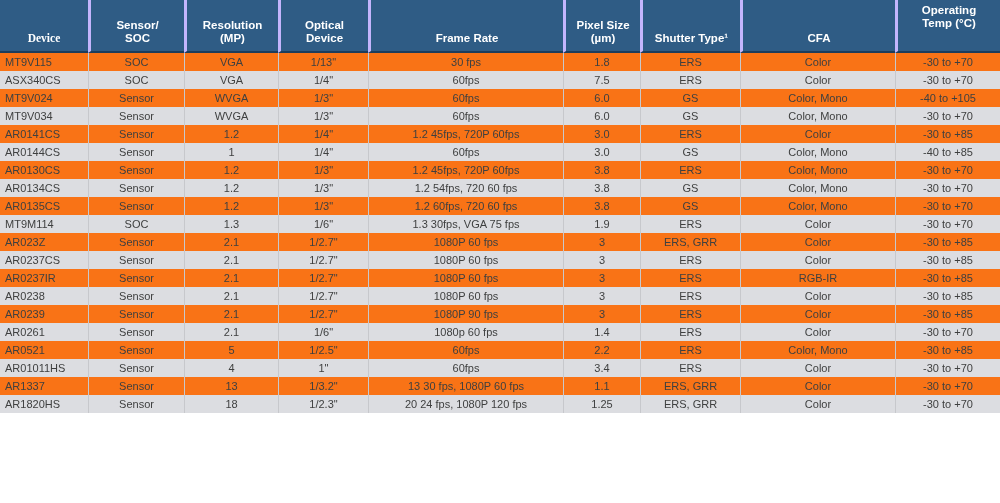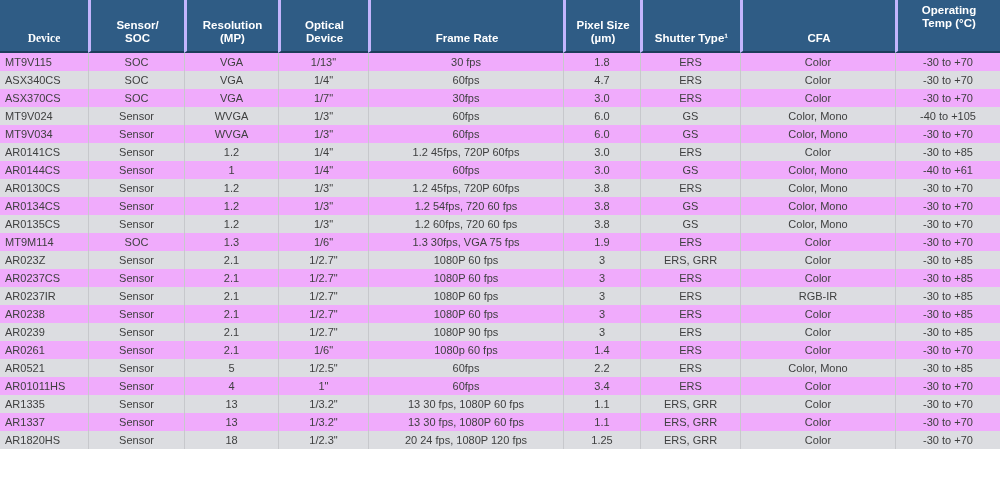--- a/index.html
+++ b/index.html
@@ -56,21 +56,21 @@
     border-left: 1px solid #C7C8CC;
     white-space: nowrap;
     overflow: hidden;
     line-height: 17px;
   }
   tbody td:first-child {
     text-align: left;
     padding-left: 5px;
     border-left: none;
   }
-  tbody tr { background: #f0abfc; }
+  tbody tr { background: #f97316; }
   tbody tr:nth-child(even) { background: #DCDDE1; }
 </style>
 </head>
 <body>
 
 <div class="wrap">
   <table class="spec">
     <colgroup>
       <col class="c1">
         <col class="c2">
@@ -129,32 +129,21 @@
           <td>ERS</td>
           <td>Color</td>
           <td>-30 to +70</td>
         </tr>
         <tr>
           <td>ASX340CS</td>
           <td>SOC</td>
           <td>VGA</td>
           <td>1/4"</td>
           <td>60fps</td>
-          <td>4.7</td>
-          <td>ERS</td>
-          <td>Color</td>
-          <td>-30 to +70</td>
-        </tr>
-        <tr>
-          <td>ASX370CS</td>
-          <td>SOC</td>
-          <td>VGA</td>
-          <td>1/7"</td>
-          <td>30fps</td>
-          <td>3.0</td>
+          <td>7.5</td>
           <td>ERS</td>
           <td>Color</td>
           <td>-30 to +70</td>
         </tr>
         <tr>
           <td>MT9V024</td>
           <td>Sensor</td>
           <td>WVGA</td>
           <td>1/3"</td>
           <td>60fps</td>
@@ -187,21 +176,21 @@
         </tr>
         <tr>
           <td>AR0144CS</td>
           <td>Sensor</td>
           <td>1</td>
           <td>1/4"</td>
           <td>60fps</td>
           <td>3.0</td>
           <td>GS</td>
           <td>Color, Mono</td>
-          <td>-40 to +61</td>
+          <td>-40 to +85</td>
         </tr>
         <tr>
           <td>AR0130CS</td>
           <td>Sensor</td>
           <td>1.2</td>
           <td>1/3"</td>
           <td>1.2 45fps, 720P 60fps</td>
           <td>3.8</td>
           <td>ERS</td>
           <td>Color, Mono</td>
@@ -322,42 +311,31 @@
           <td>Sensor</td>
           <td>4</td>
           <td>1"</td>
           <td>60fps</td>
           <td>3.4</td>
           <td>ERS</td>
           <td>Color</td>
           <td>-30 to +70</td>
         </tr>
         <tr>
-          <td>AR1335</td>
+          <td>AR1337</td>
           <td>Sensor</td>
           <td>13</td>
           <td>1/3.2"</td>
           <td>13 30 fps, 1080P 60 fps</td>
           <td>1.1</td>
           <td>ERS, GRR</td>
           <td>Color</td>
           <td>-30 to +70</td>
         </tr>
         <tr>
-          <td>AR1337</td>
-          <td>Sensor</td>
-          <td>13</td>
-          <td>1/3.2"</td>
-          <td>13 30 fps, 1080P 60 fps</td>
-          <td>1.1</td>
-          <td>ERS, GRR</td>
-          <td>Color</td>
-          <td>-30 to +70</td>
-        </tr>
-        <tr>
           <td>AR1820HS</td>
           <td>Sensor</td>
           <td>18</td>
           <td>1/2.3"</td>
           <td>20 24 fps, 1080P 120 fps</td>
           <td>1.25</td>
           <td>ERS, GRR</td>
           <td>Color</td>
           <td>-30 to +70</td>
         </tr>

